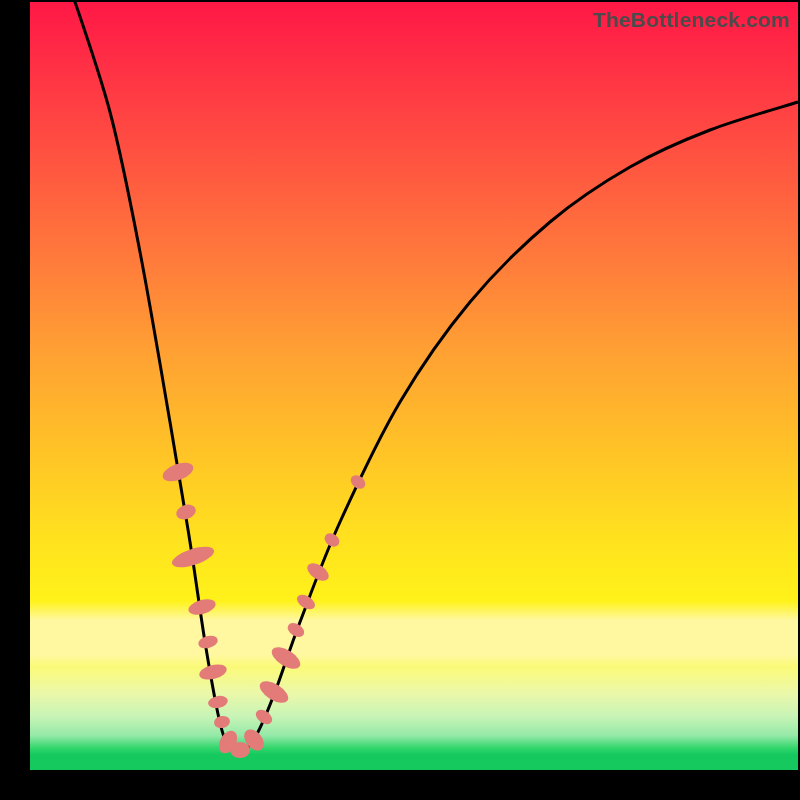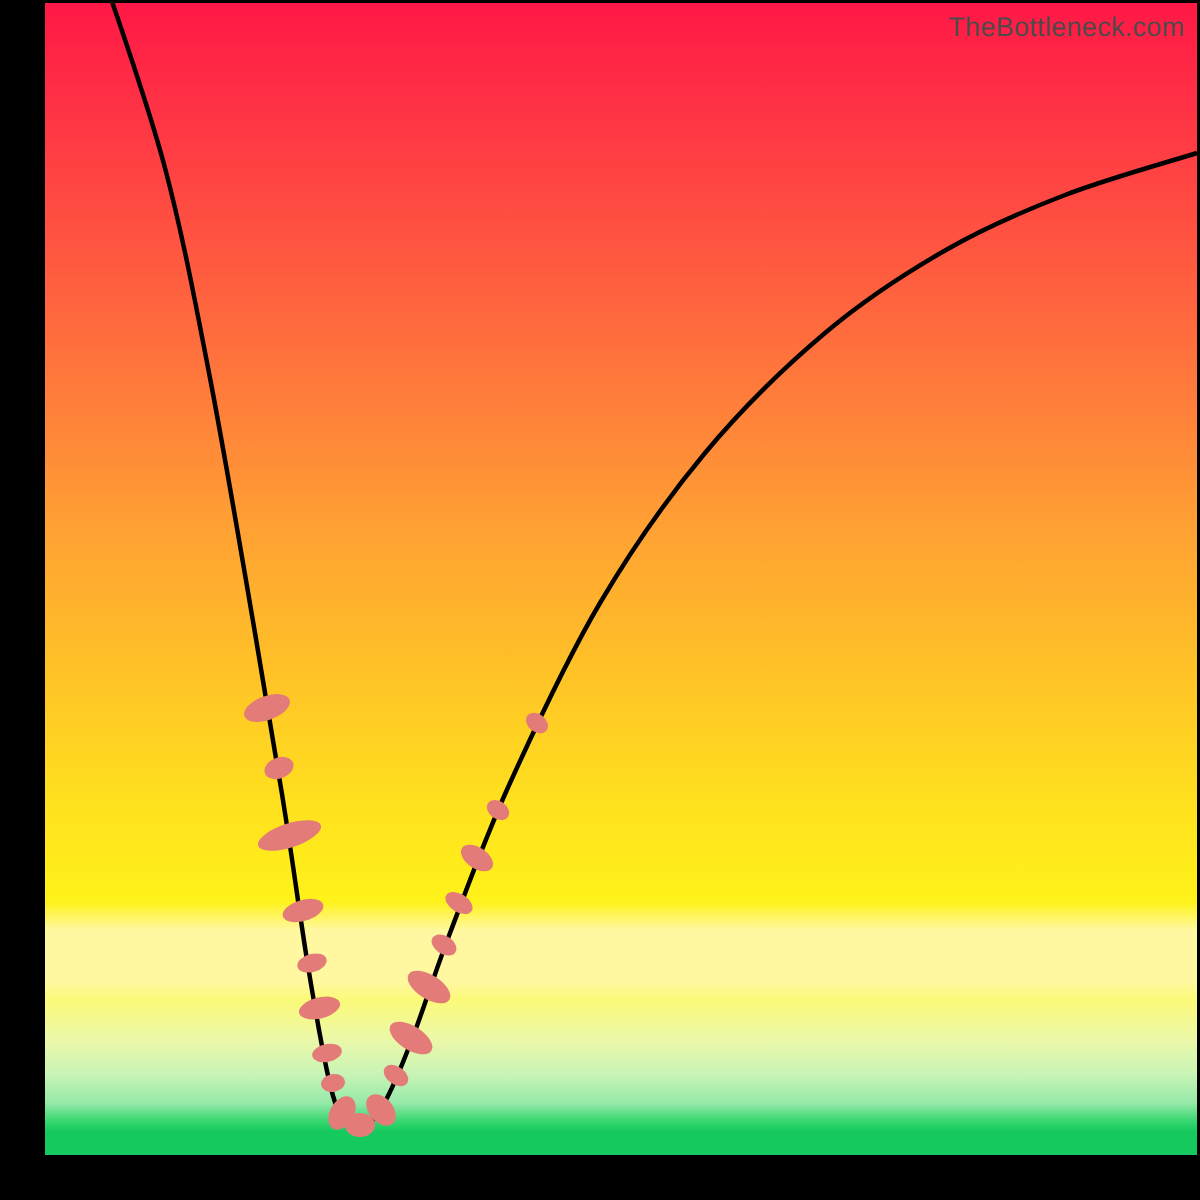--- a/index.html
+++ b/index.html
@@ -42,22 +42,22 @@
         #95e9a8 95.5%,
         #2fd56b 97.2%,
         #15c95f 98%,
         #15c95f 100%
       );
   }
   .watermark {
     position: absolute;
     top: 6px;
     right: 8px;
-    font-size: 18px;
-    font-weight: 400;
+    font-size: 21px;
+    font-weight: 700;
     color: #4b4b4b;
     letter-spacing: 0.2px;
     user-select: none;
     text-align: right;
   }
   svg.overlay {
     position: absolute;
     left: 0;
     top: 0;
     width: 768px;

